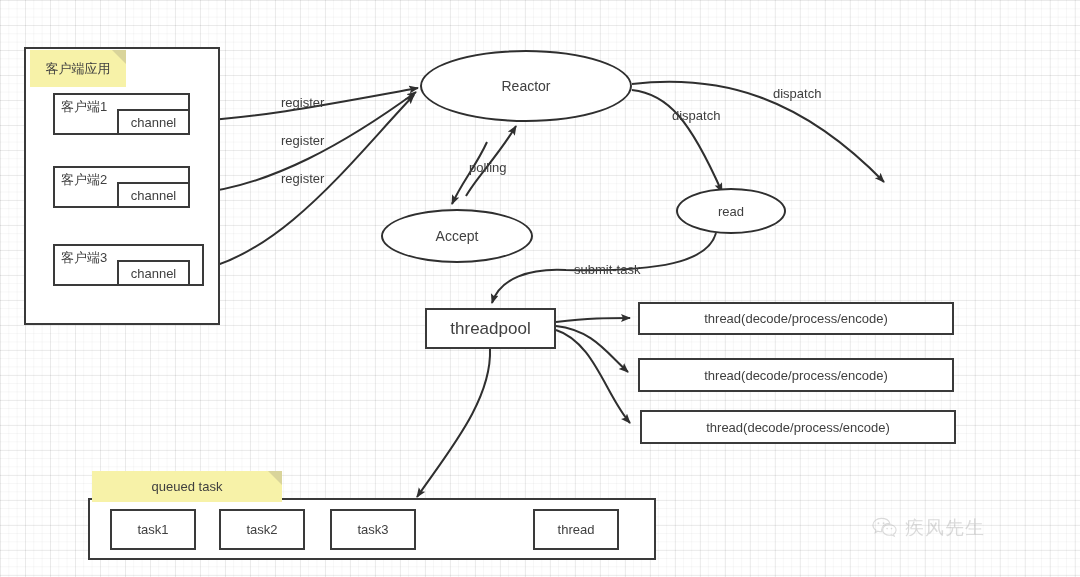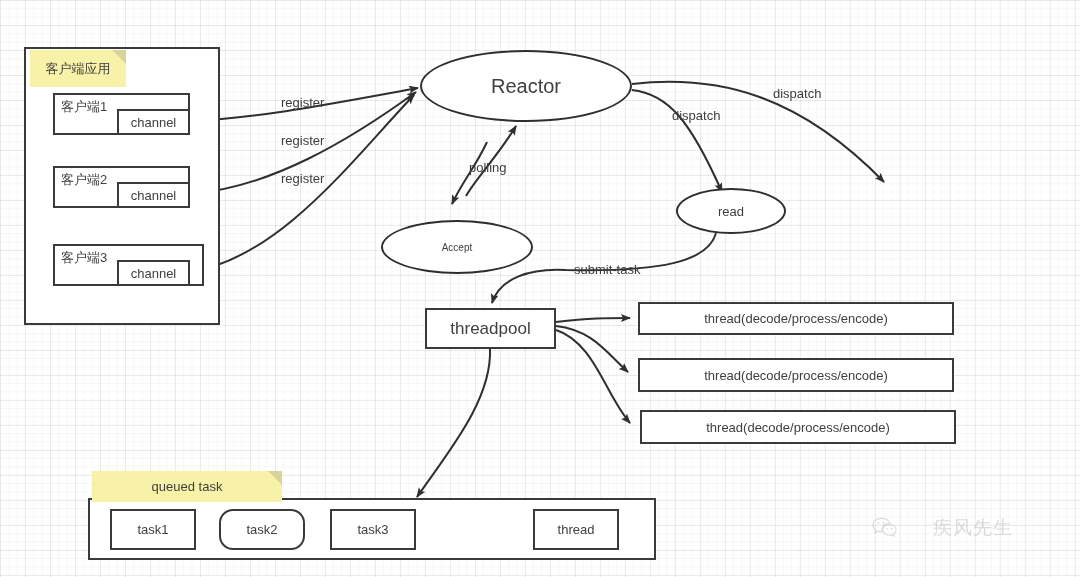--- a/index.html
+++ b/index.html
@@ -105,21 +105,20 @@
     align-items: center;
     gap: 7px;
     opacity: 0.30;
     color: #7a7a7a;
   }
   .watermark .wm-text {
     font-size: 19px;
     font-family: Liberation Sans, sans-serif;
     letter-spacing: 1px;
     color: #8a8a8a;
-    margin-left: 28px;
   }
   .wechat-icon { width: 26px; height: 22px; }
 </style>
 </head>
 <body>
 
 <div id="canvas">
 
   <svg class="edges" viewBox="0 0 1080 577" xmlns="http://www.w3.org/2000/svg">
     <defs>
@@ -169,25 +168,25 @@
     <span>channel</span>
   </div>
 
   <div class="client-box" style="left:53px; top:244px; width:151px; height:42px;">
     <span class="client-label">客户端3</span>
   </div>
   <div class="channel-box" style="left:117px; top:260px; width:73px; height:26px;">
     <span>channel</span>
   </div>
 
-  <div class="node ellipse" style="left:420px; top:50px; width:212px; height:72px; font-size:20px;">
+  <div class="node ellipse" style="left:420px; top:50px; width:212px; height:72px; font-size:14px;">
     <span>Reactor</span>
   </div>
 
-  <div class="node ellipse" style="left:381px; top:220px; width:152px; height:54px; font-size:10px;">
+  <div class="node ellipse" style="left:381px; top:209px; width:152px; height:54px; font-size:14px;">
     <span>Accept</span>
   </div>
 
   <div class="node ellipse" style="left:676px; top:188px; width:110px; height:46px; font-size:13px;">
     <span>read</span>
   </div>
 
 
   <div class="node rect" style="left:425px; top:308px; width:131px; height:41px; font-size:17px;">
     <span>threadpool</span>
@@ -206,21 +205,21 @@
   <div class="node rect" style="left:88px; top:498px; width:568px; height:62px;"></div>
 
   <div class="note" style="left:92px; top:471px; width:190px; height:31px; font-size:13px;">
     <span>queued task</span>
     <span class="fold"></span>
   </div>
 
   <div class="node rect" style="left:110px; top:509px; width:86px; height:41px; font-size:13px;">
     <span>task1</span>
   </div>
-  <div class="node rect" style="left:219px; top:509px; width:86px; height:41px; font-size:13px;border-radius:14px;">
+  <div class="node rect" style="left:219px; top:509px; width:86px; height:41px; font-size:13px;">
     <span>task2</span>
   </div>
   <div class="node rect" style="left:330px; top:509px; width:86px; height:41px; font-size:13px;">
     <span>task3</span>
   </div>
   <div class="node rect" style="left:533px; top:509px; width:86px; height:41px; font-size:13px;">
     <span>thread</span>
   </div>
 
   <div class="edge-label" style="left:281px; top:95px;">

